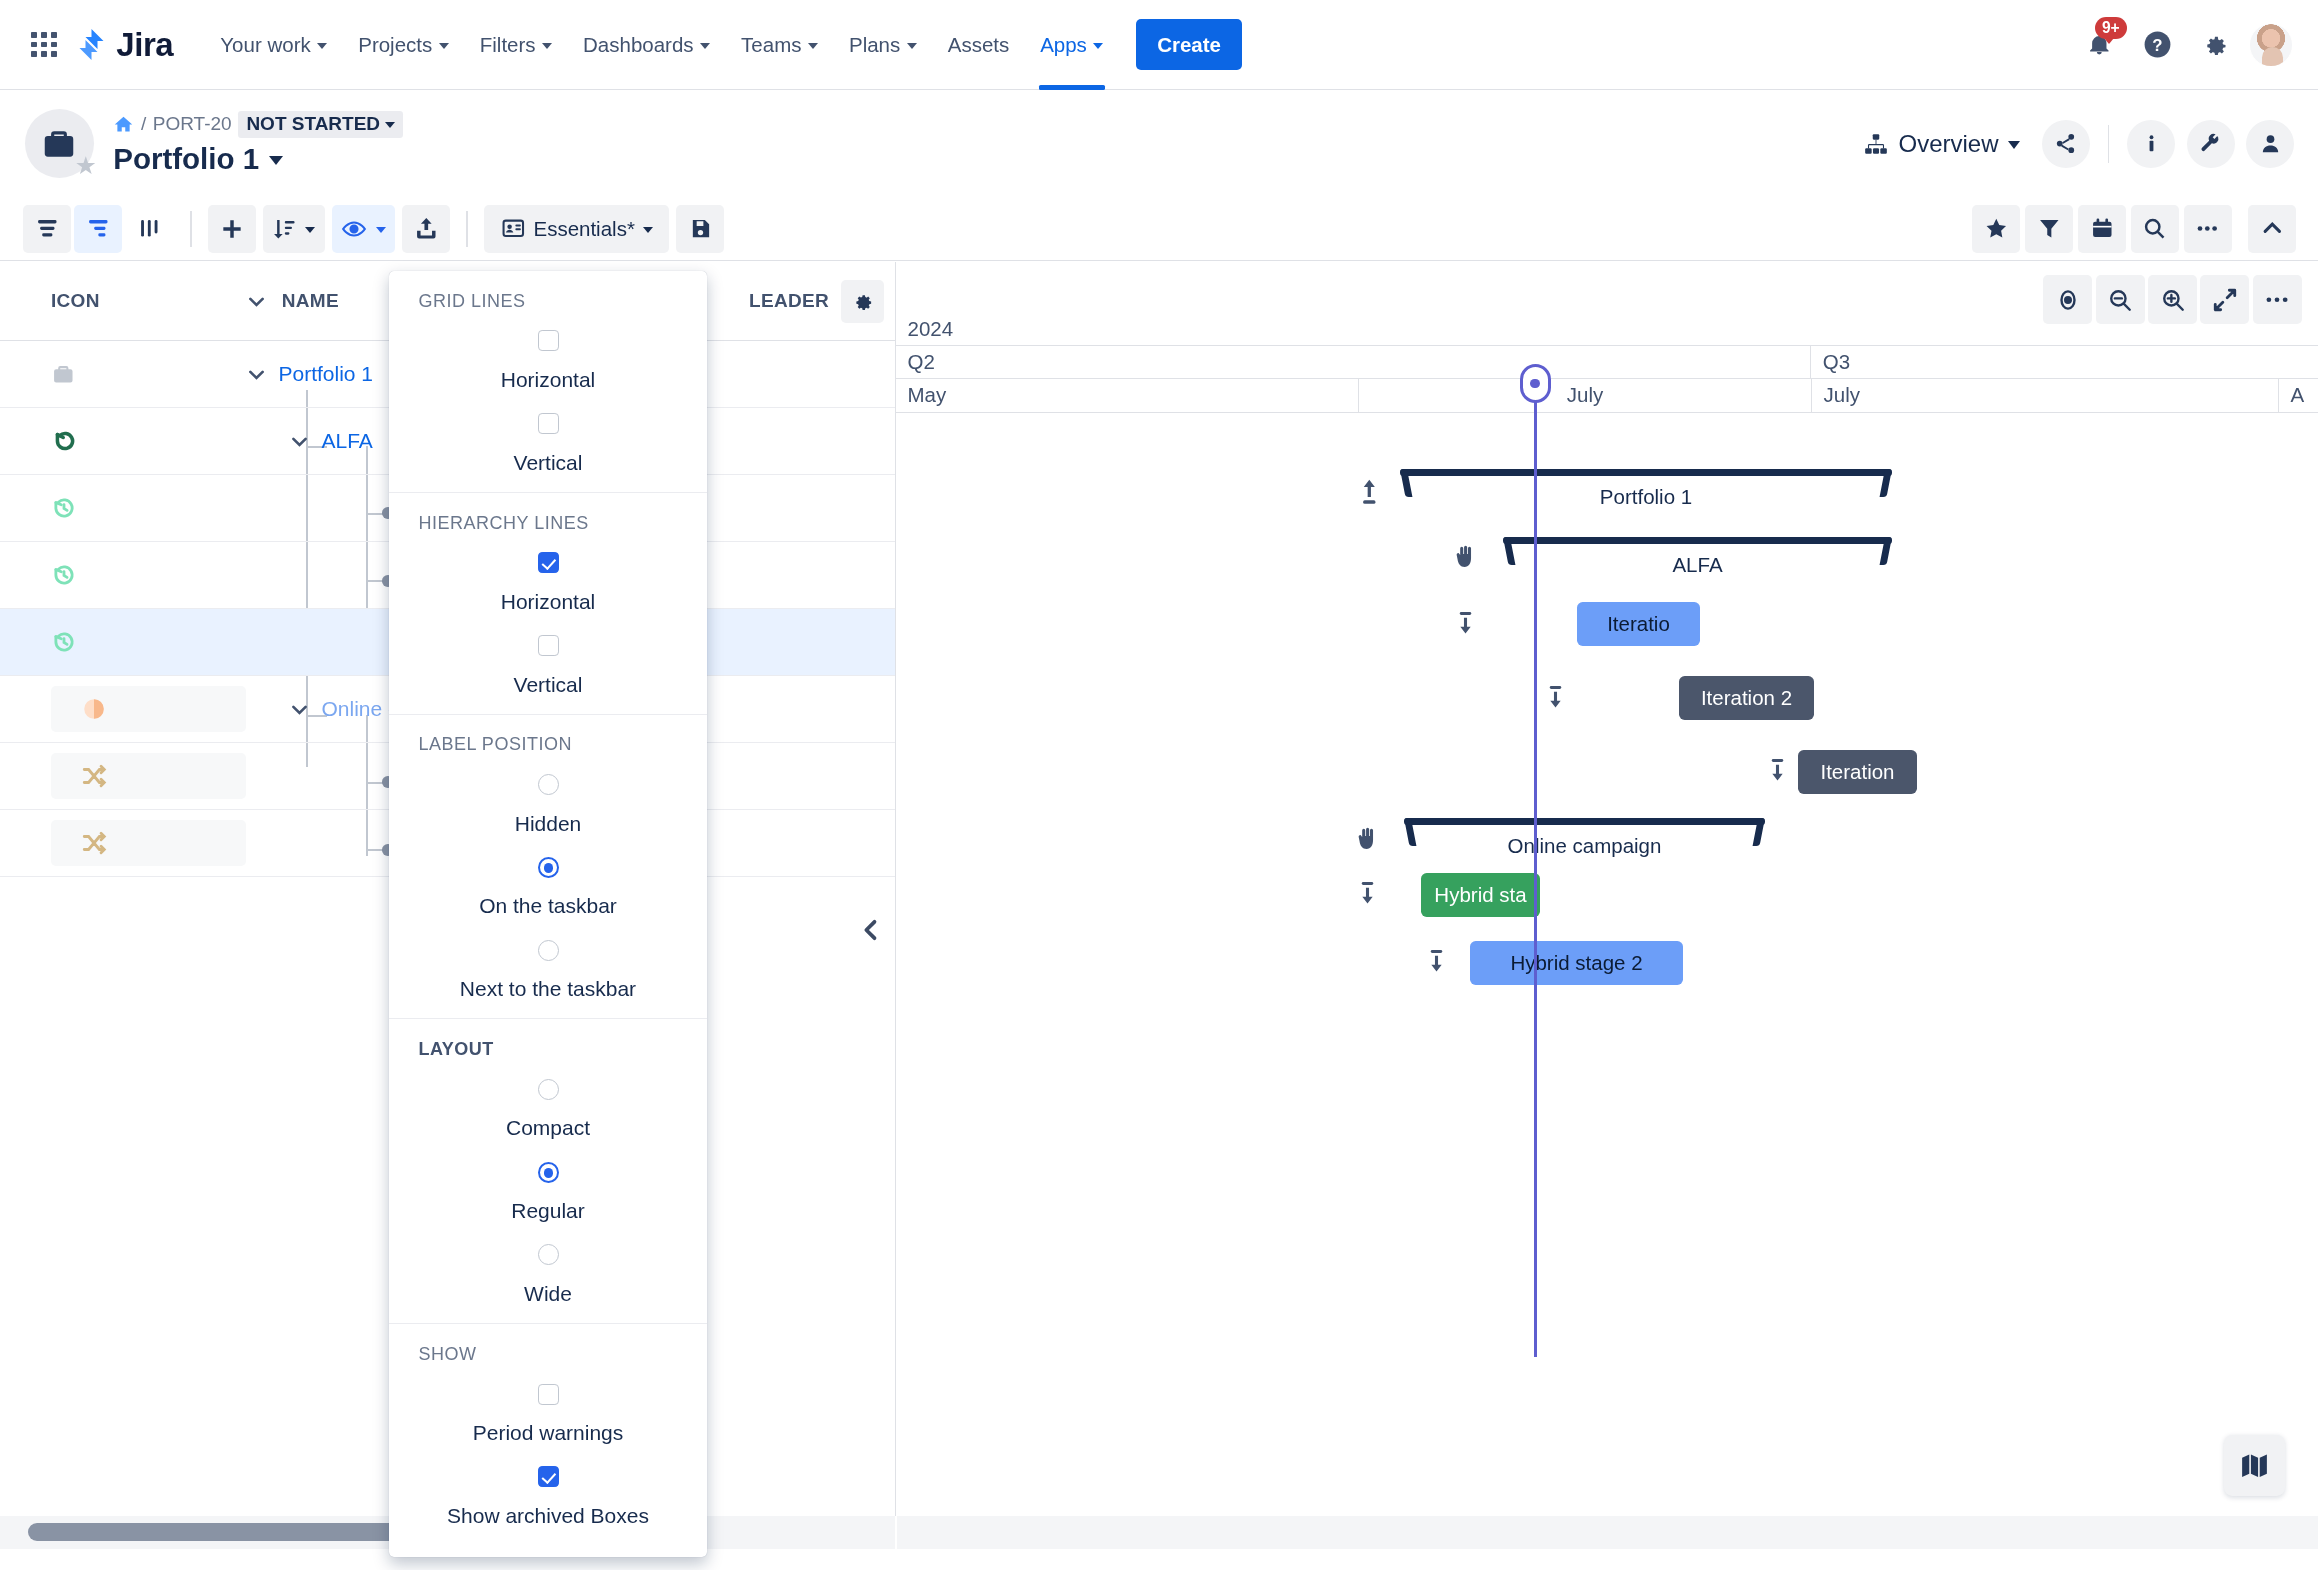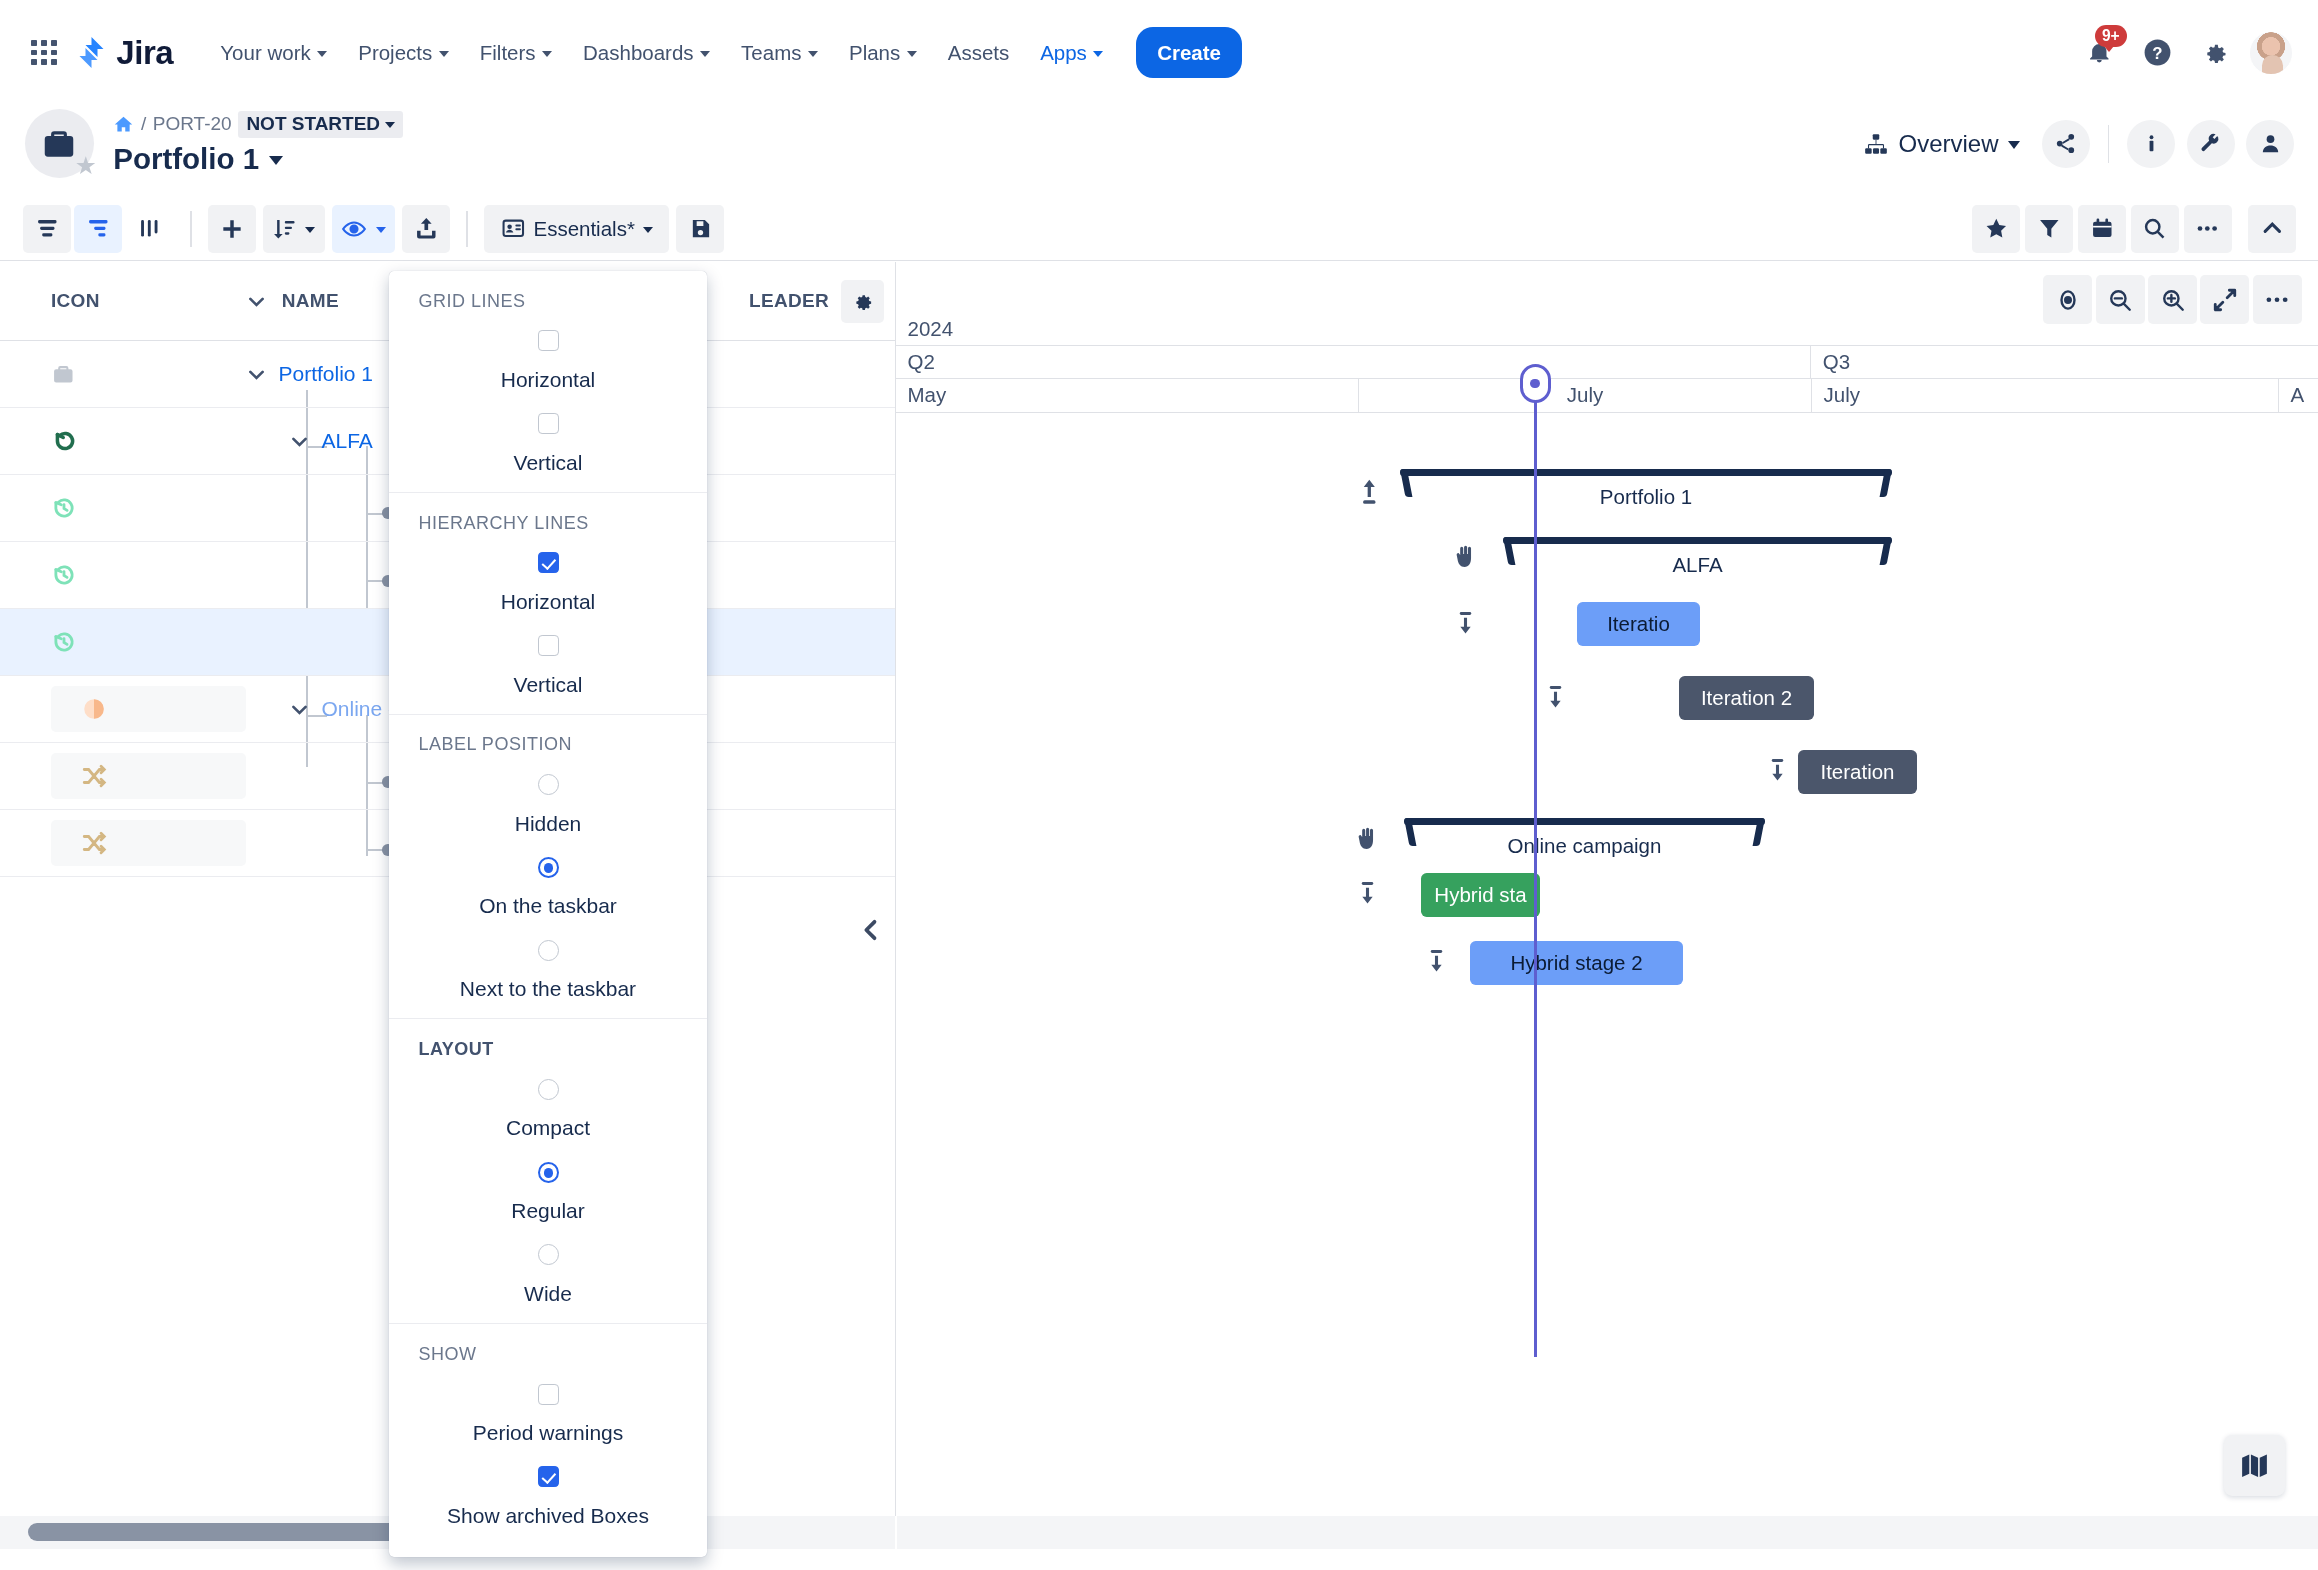--- a/index.html
+++ b/index.html
@@ -7,42 +7,42 @@
     width: 2319px; height: 1571px;
     background: #ffffff;
     font-family: "Liberation Sans", sans-serif;
     color: #172B4D;
     overflow: hidden;
   }
   .app { position: relative; width: 2319px; height: 1571px; }
 
   
   .topnav {
-    position: absolute; left:0; top:8px; width:2319px; height:90px;
+    position: absolute; left:0; top:0; width:2319px; height:90px;
     background:#fff; border-bottom:0.8px solid #DFE1E6;
     display:flex; align-items:center; padding:0 26px; gap:0;
   }
   .appswitcher { width:36px; height:36px; display:flex; align-items:center; justify-content:center; border-radius:4.9px; cursor:pointer;}
   .grid9 { display:grid; grid-template-columns:repeat(3,5.7px); grid-template-rows:repeat(3,5.7px); gap:4.1px; }
   .grid9 i { display:block; width:5.7px; height:5.7px; background:#44546F; border-radius:0.8px; }
   .jira-logo { display:flex; align-items:center; gap:8.2px; margin-left:13px; cursor:pointer;}
   .jira-word { font-size:33px; font-weight:600; color:#101B38; letter-spacing:-0.4px; }
   .nav-items { display:flex; align-items:center; margin-left:34px; gap:4.9px; height:90px;}
   .nav-item {
     display:flex; align-items:center; gap:6.6px; padding:0 13px; height:52px;
     font-size:20.5px; color:#42526E; cursor:pointer; border-radius:4.1px;
     position:relative;
   }
   .nav-item.active { color:#0C66E4; }
   .nav-item .underline { position:absolute; left:11.5px; right:11.5px; bottom:-19px; height:4.1px; background:#0C66E4; border-radius:1.6px;}
   .chev { width:0; height:0; border-left:5.7px solid transparent; border-right:5.7px solid transparent; border-top:6.6px solid currentColor; margin-top:2.5px;}
   .create-btn {
     background:#0C66E4; color:#fff; font-size:20.5px; font-weight:600;
     padding:0 21px; height:51px; display:flex; align-items:center;
-    border-radius:17px; margin-left:14.8px; cursor:pointer;
+    border-radius:5px; margin-left:14.8px; cursor:pointer;
   }
   .topnav-right { margin-left:auto; display:flex; align-items:center; gap:11.5px; }
   .search-box {
     width:328px; height:51px; border:1.6px solid #8993A4; border-radius:6.6px;
     display:flex; align-items:center; gap:9.8px; padding:0 14.8px; cursor:text;
   }
   .search-box .ph { font-size:20.5px; color:#6B778C; }
   .icon-btn-round { width:46px; height:46px; border-radius:50%; display:flex; align-items:center; justify-content:center; cursor:pointer; position:relative;}
   .badge {
     position:absolute; top:-4.9px; left:18px; background:#CE3B3B; color:#fff;

